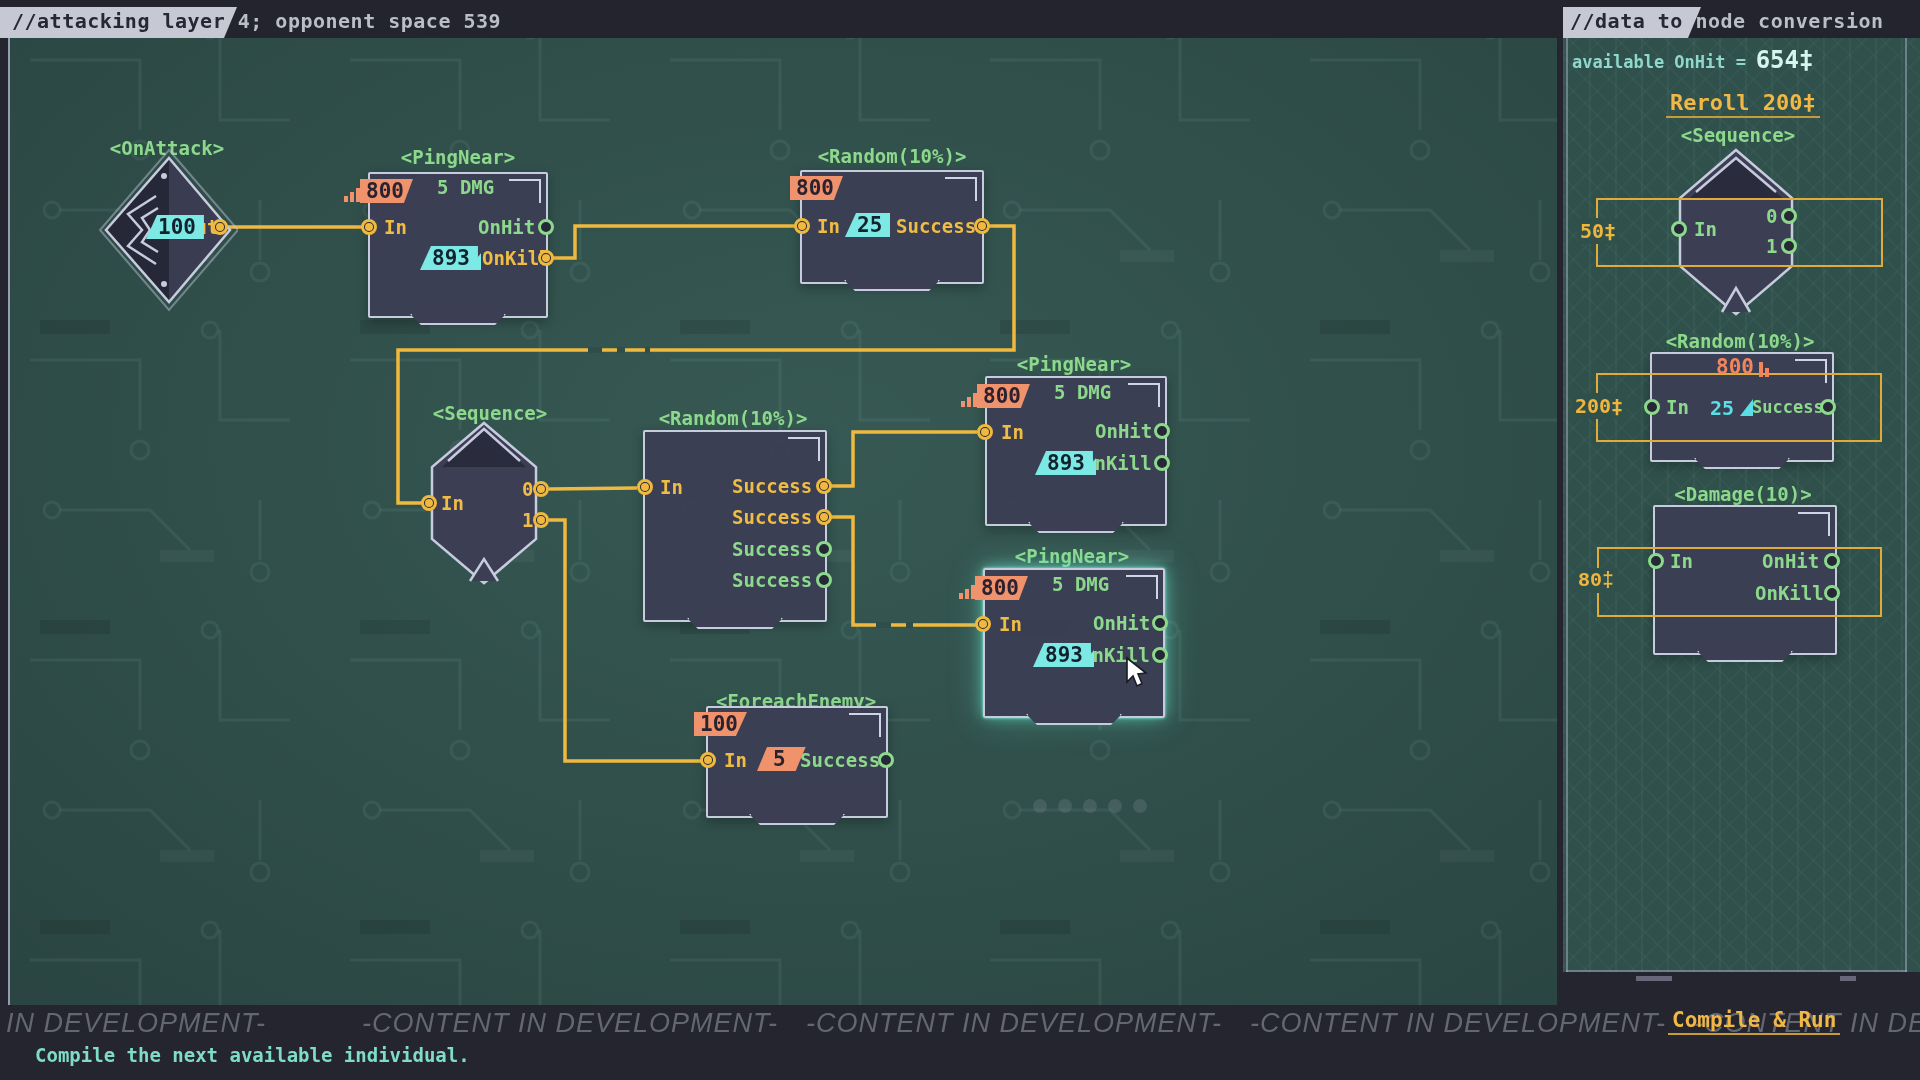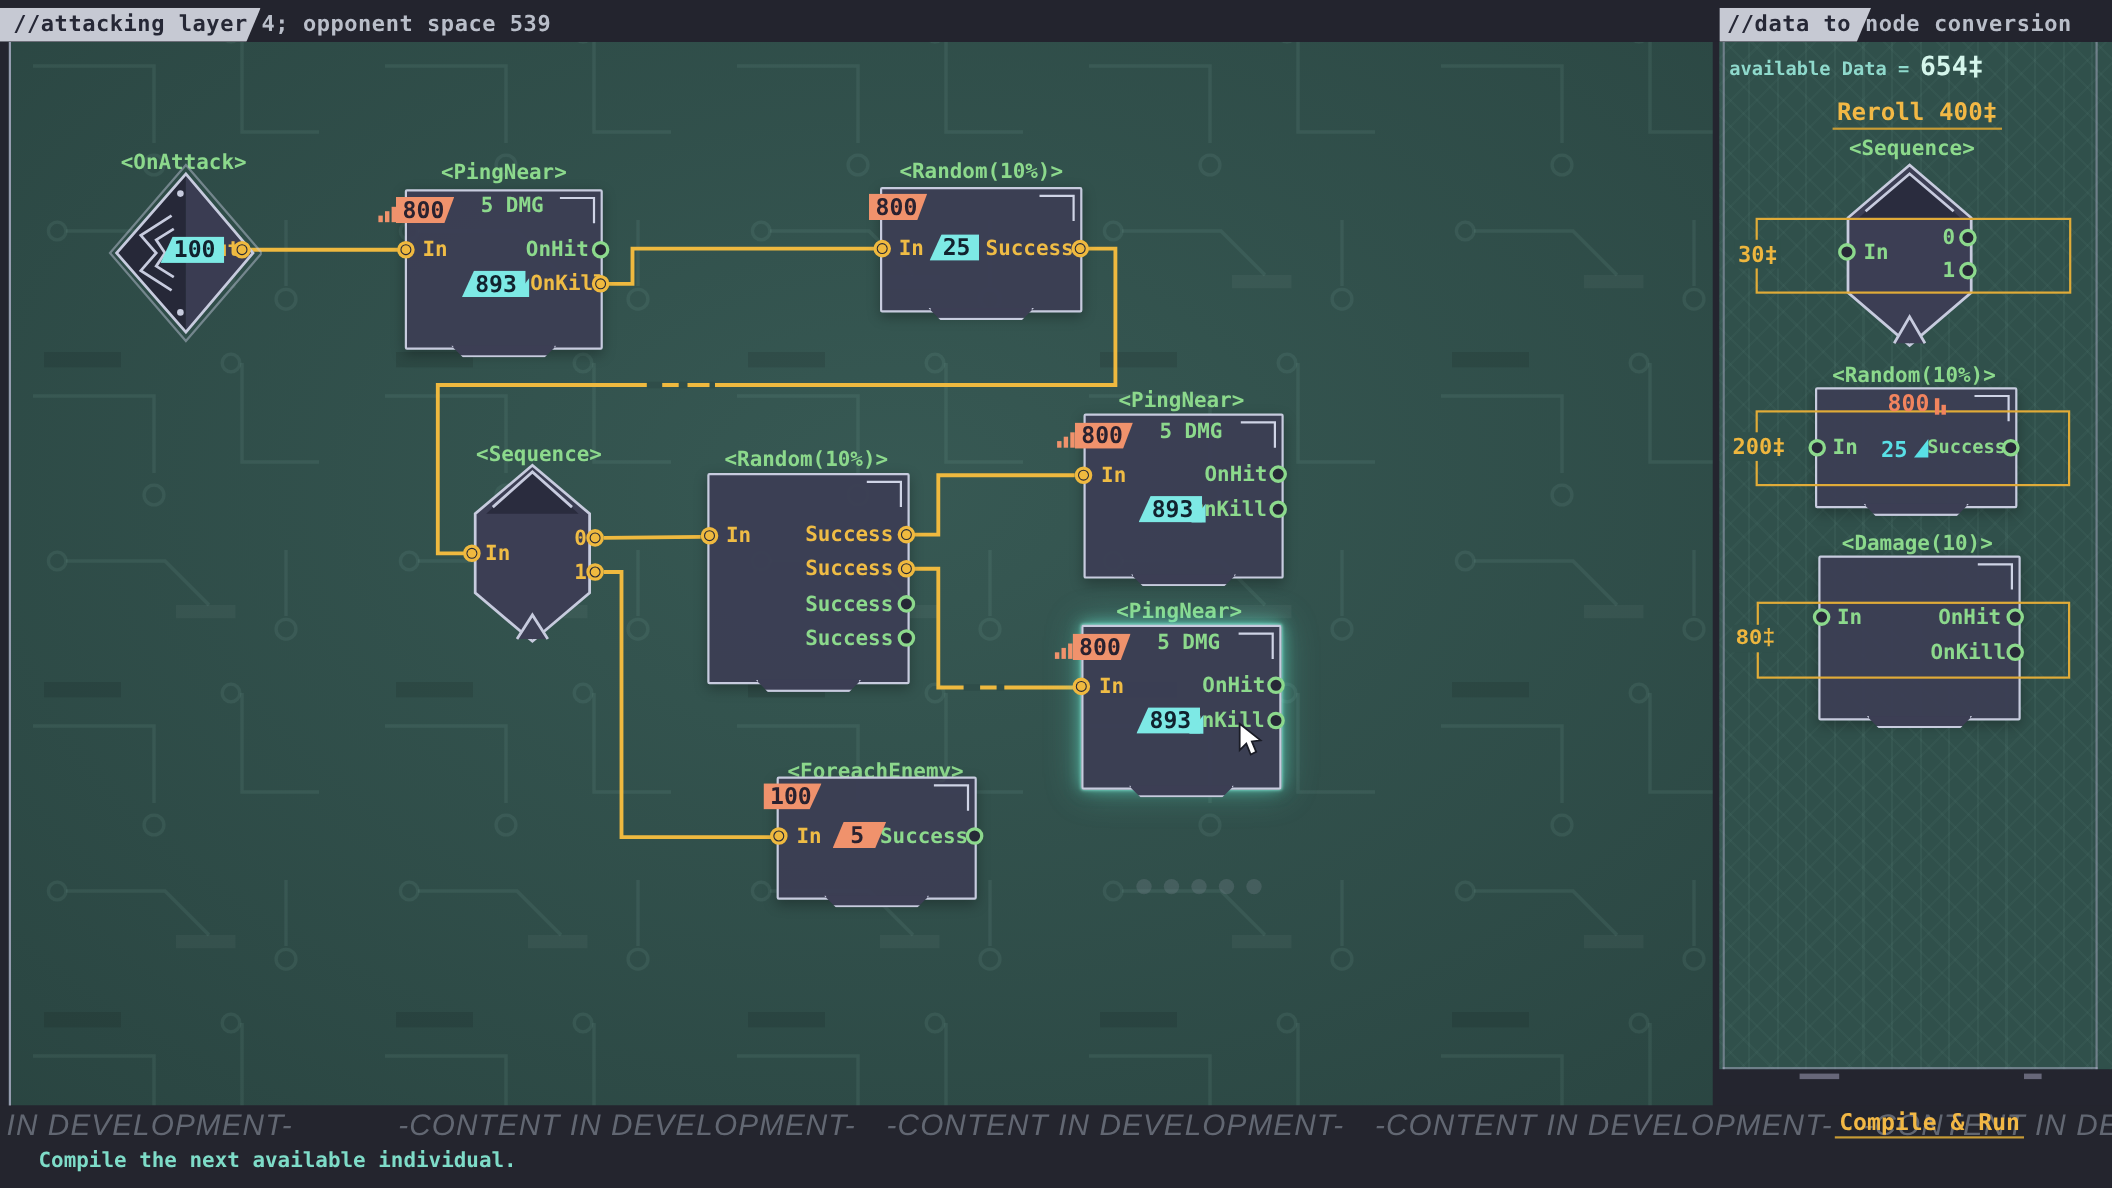--- a/index.html
+++ b/index.html
@@ -260,27 +260,27 @@
   <span class="notch"></span>
 </div>
 <div class="cost rslant" style="left:694px;top:712px;">100</div>
 <div class="plabel on" style="left:724px;top:749px;">In</div>
 <div class="port on" style="left:700px;top:752px;"></div>
 <div class="cost" style="left:757px;top:747px;padding:0 20px 0 16px;clip-path:polygon(10px 0,100% 0,calc(100% - 10px) 100%,0 100%);">5</div>
 <div class="plabel" style="left:800px;top:749px;">Success</div>
 <div class="port" style="left:878px;top:752px;"></div>
 
 <div class="abs" style="left:1572px;top:46px;white-space:nowrap;">
-  <span class="avail-s">available Data =</span>
+  <span class="avail-s">available OnHit =</span>
   <span class="avail-b">654‡</span>
 </div>
-<div class="abs link" style="left:1666px;top:90px;font-size:22px;">Reroll 400‡</div>
+<div class="abs link" style="left:1666px;top:90px;font-size:22px;">Reroll 200‡</div>
 
 <div class="abs ntitle" style="left:1738px;top:124px;">&lt;Sequence&gt;</div>
-<div class="price" style="left:1577px;top:218px;">30‡</div>
+<div class="price" style="left:1577px;top:218px;">50‡</div>
 <svg class="layer" width="140" height="172" style="left:1666px;top:146px;">
   <polygon points="70,4 126,52 126,120 70,168 14,120 14,52" fill="#3c3e54" stroke="#c7cbde" stroke-width="2.5"></polygon>
   <polygon points="24,52 70,10 116,52" fill="rgba(24,26,40,.5)"></polygon>
   <polyline points="30,46 70,12 110,46" fill="none" stroke="rgba(215,220,238,.9)" stroke-width="2.5"></polyline>
   <path d="M56,166 L70,142 L84,166" fill="#3c3e54" stroke="#c7cbde" stroke-width="2.5"></path>
 </svg>
 <div class="plabel" style="left:1694px;top:218px;">In</div>
 <div class="port" style="left:1671px;top:221px;"></div>
 <div class="plabel" style="left:1766px;top:205px;">0</div>
 <div class="port" style="left:1781px;top:208px;"></div>

